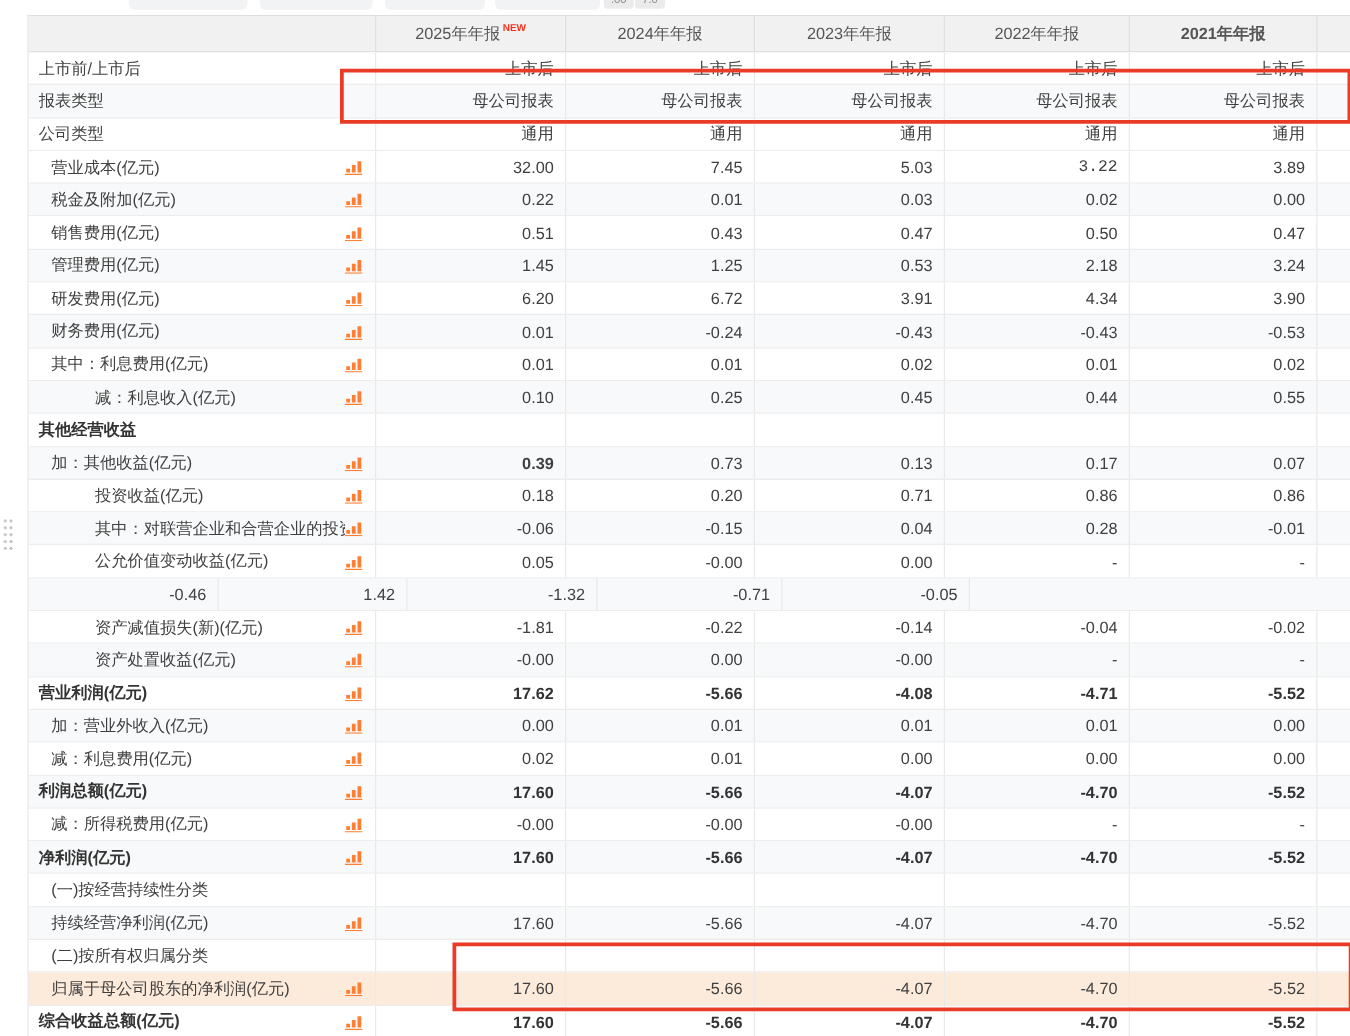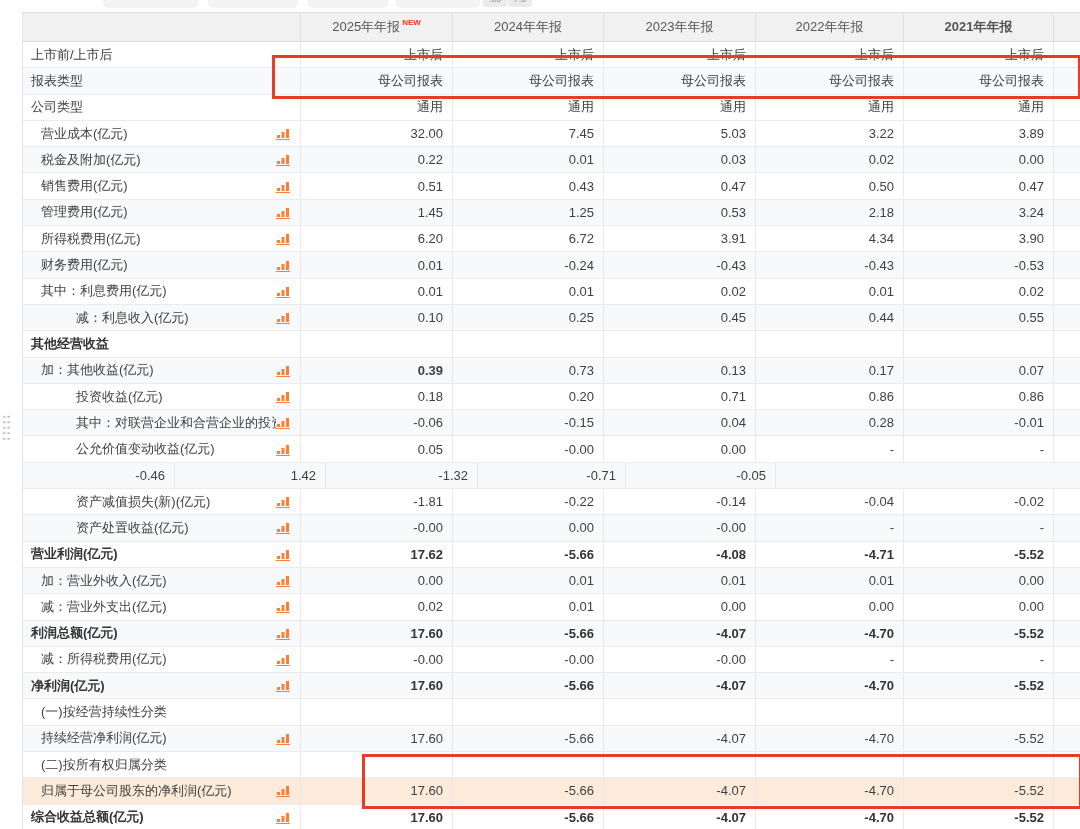--- a/index.html
+++ b/index.html
@@ -122,21 +122,21 @@
             <svg viewBox="0 0 14 13" class="chart-ico">
               <rect x="1" y="8" width="3" height="3" fill="#ff7e33"></rect>
               <rect x="5.5" y="5" width="3" height="6" fill="#ff7e33"></rect>
               <rect x="10" y="2" width="3" height="9" fill="#ff7e33"></rect>
               <rect x="0" y="12" width="14" height="1" fill="#ff7e33"></rect>
             </svg>
           </div>
           <div class="cell val" style="width: 152px;">32.00</div>
           <div class="cell val" style="width: 151px;">7.45</div>
           <div class="cell val" style="width: 152px;">5.03</div>
-          <div class="cell val" style="width: 148px;">3.22</div>
+          <div class="cell val" style="width: 148px; font-family: Liberation Mono, monospace;">3.22</div>
           <div class="cell val" style="width: 150px;">3.89</div>
           <div class="cell filler" style="width: 26px;"></div>
         </div>
         <div class="brow shaded">
           <div class="cell label" style="width: 278px;">
             <span class="lab-txt ind1">税金及附加(亿元)</span>
             <svg viewBox="0 0 14 13" class="chart-ico">
               <rect x="1" y="8" width="3" height="3" fill="#ff7e33"></rect>
               <rect x="5.5" y="5" width="3" height="6" fill="#ff7e33"></rect>
               <rect x="10" y="2" width="3" height="9" fill="#ff7e33"></rect>
@@ -179,21 +179,21 @@
           </div>
           <div class="cell val" style="width: 152px;">1.45</div>
           <div class="cell val" style="width: 151px;">1.25</div>
           <div class="cell val" style="width: 152px;">0.53</div>
           <div class="cell val" style="width: 148px;">2.18</div>
           <div class="cell val" style="width: 150px;">3.24</div>
           <div class="cell filler" style="width: 26px;"></div>
         </div>
         <div class="brow">
           <div class="cell label" style="width: 278px;">
-            <span class="lab-txt ind1">所得税费用(亿元)</span>
+            <span class="lab-txt ind1">研发费用(亿元)</span>
             <svg viewBox="0 0 14 13" class="chart-ico">
               <rect x="1" y="8" width="3" height="3" fill="#ff7e33"></rect>
               <rect x="5.5" y="5" width="3" height="6" fill="#ff7e33"></rect>
               <rect x="10" y="2" width="3" height="9" fill="#ff7e33"></rect>
               <rect x="0" y="12" width="14" height="1" fill="#ff7e33"></rect>
             </svg>
           </div>
           <div class="cell val" style="width: 152px;">6.20</div>
           <div class="cell val" style="width: 151px;">6.72</div>
           <div class="cell val" style="width: 152px;">3.91</div>
@@ -402,21 +402,21 @@
           </div>
           <div class="cell val" style="width: 152px;">0.00</div>
           <div class="cell val" style="width: 151px;">0.01</div>
           <div class="cell val" style="width: 152px;">0.01</div>
           <div class="cell val" style="width: 148px;">0.01</div>
           <div class="cell val" style="width: 150px;">0.00</div>
           <div class="cell filler" style="width: 26px;"></div>
         </div>
         <div class="brow">
           <div class="cell label" style="width: 278px;">
-            <span class="lab-txt ind1">减：营业外支出(亿元)</span>
+            <span class="lab-txt ind1">减：利息费用(亿元)</span>
             <svg viewBox="0 0 14 13" class="chart-ico">
               <rect x="1" y="8" width="3" height="3" fill="#ff7e33"></rect>
               <rect x="5.5" y="5" width="3" height="6" fill="#ff7e33"></rect>
               <rect x="10" y="2" width="3" height="9" fill="#ff7e33"></rect>
               <rect x="0" y="12" width="14" height="1" fill="#ff7e33"></rect>
             </svg>
           </div>
           <div class="cell val" style="width: 152px;">0.02</div>
           <div class="cell val" style="width: 151px;">0.01</div>
           <div class="cell val" style="width: 152px;">0.00</div>

